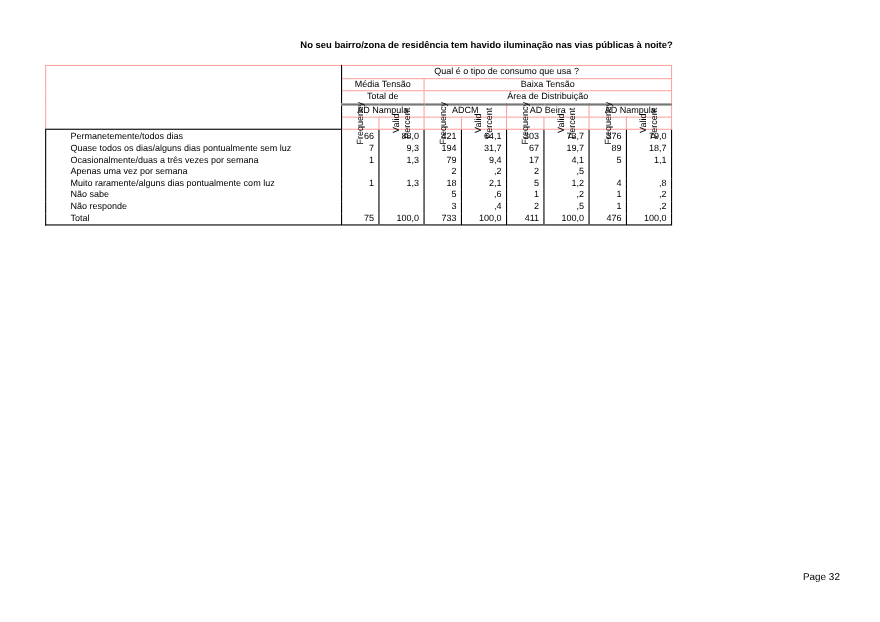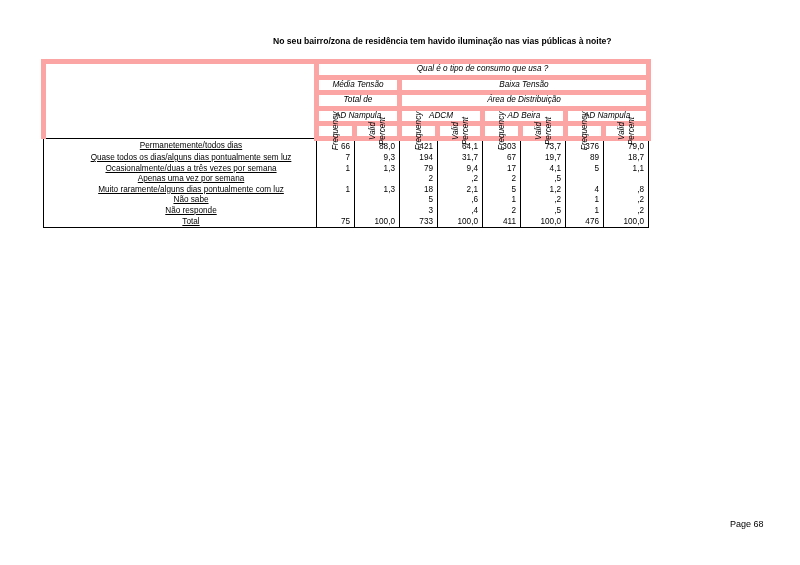--- a/index.html
+++ b/index.html
@@ -17,31 +17,31 @@
       position: absolute; left: 730px; top: 519px; font-size: 9px;
     }
     table.xt {
       position: absolute; left: 41px; top: 59px;
       border-collapse: collapse; font-size: 8.2px;
       border: 1.6px solid #000;
     }
     table.xt td {
       padding: 0; line-height: 10.6px; white-space: nowrap;
     }
-    .hdr td { border: 5px solid #fca5a5; text-align: center; height: 10px; font-style: italic; }
+    .hdr td { border: 1px solid #fca5a5; text-align: center; height: 10px; }
     .corner { border: 1px solid #000; border-right: 1.6px solid #000 !important; border-bottom: 1.6px solid #000 !important; }
     .rot {
       height: 58px; width: 33px; position: relative;
     }
     .rot div {
       position: absolute; left: 50%; top: 50%;
       transform: translate(-50%,-50%) rotate(-90deg);
       text-align: center; line-height: 9.5px; white-space: nowrap;
     }
-    .lbl { padding-left: 22px !important; text-align: center; width: 246px; border-right: 1.6px solid #000; text-decoration: underline; }
+    .lbl { padding-left: 22px !important; text-align: left; width: 246px; border-right: 1.6px solid #000; }
     .num { text-align: right; padding-right: 4px !important; border-left: 1px solid #000; border-right: 1px solid #000; }
     .body-first td { padding-top: 1px !important; }
     .thickline { border-bottom: 2px solid #777 !important; }
   </style>
 </head>
 <body>
 
 <div class="title">
     <span>No seu bairro/zona de residência tem havido iluminação nas vias públicas à noite?</span>
   </div>
@@ -177,13 +177,13 @@
     <td class="num">733</td>
     <td class="num">100,0</td>
     <td class="num">411</td>
     <td class="num">100,0</td>
     <td class="num">476</td>
     <td class="num">100,0</td>
   </tr>
 </tbody>
   </table>
 
-<div class="page-num">Page 68</div>
+<div class="page-num">Page 32</div>
 
 </body></html>

